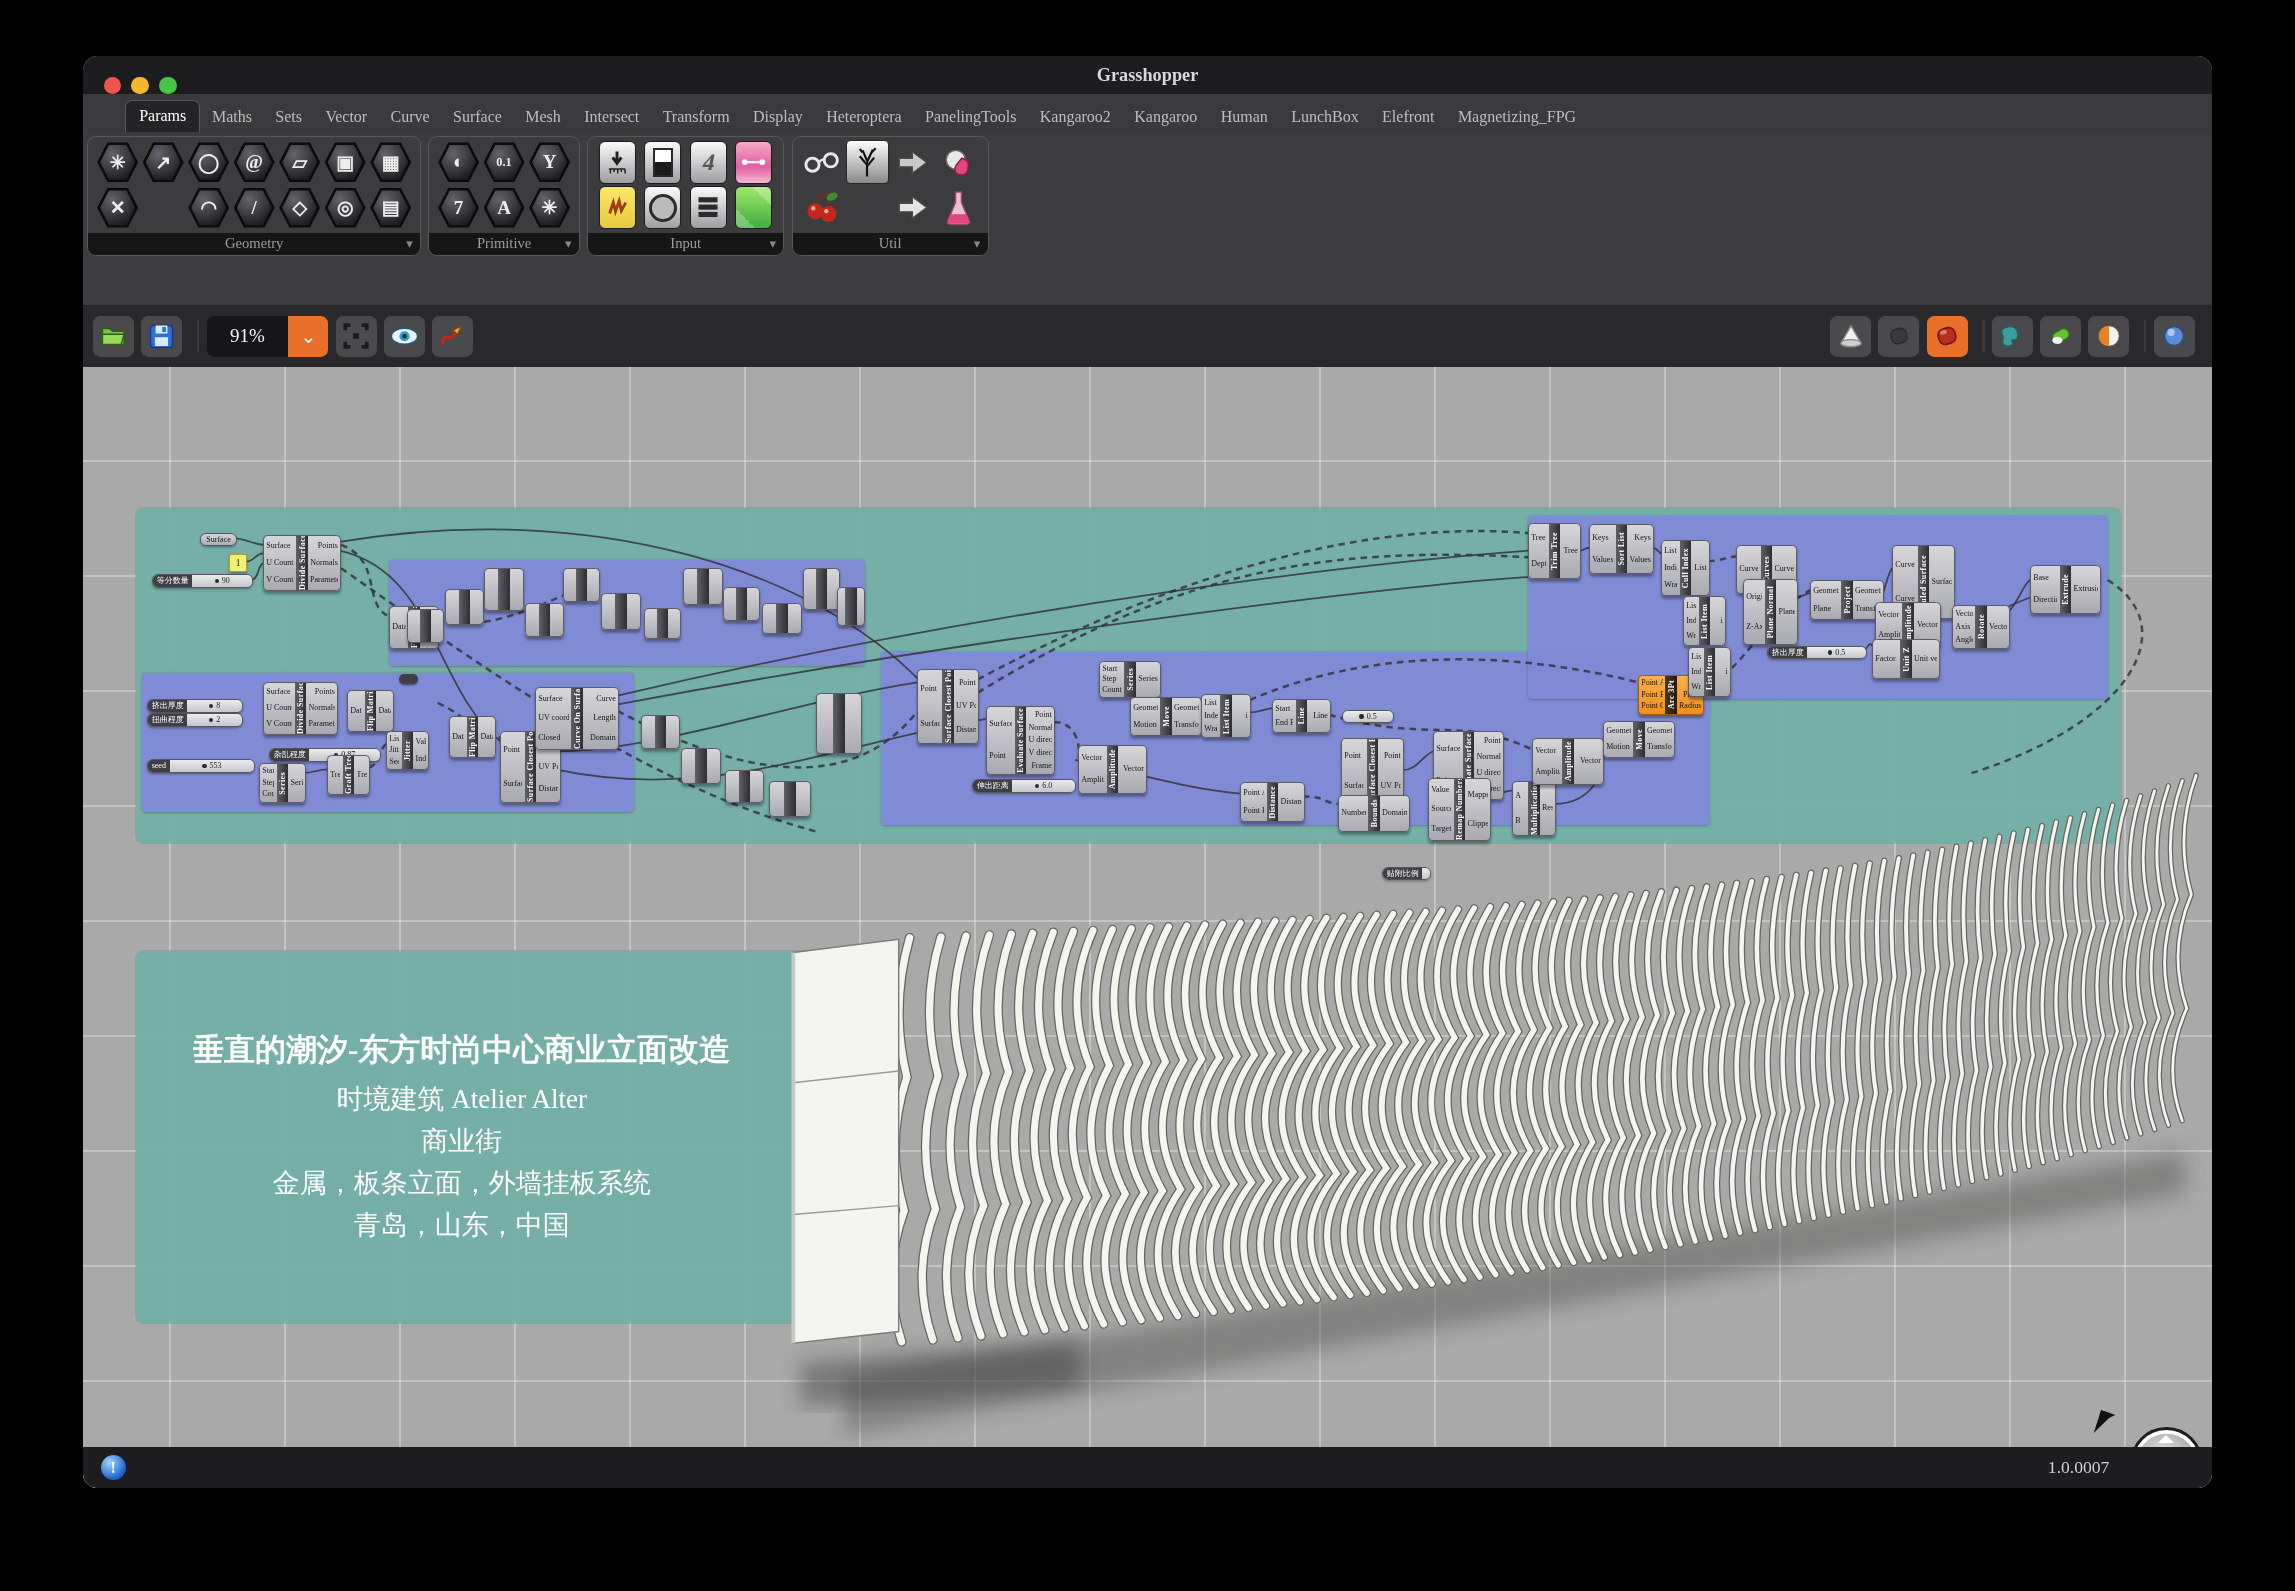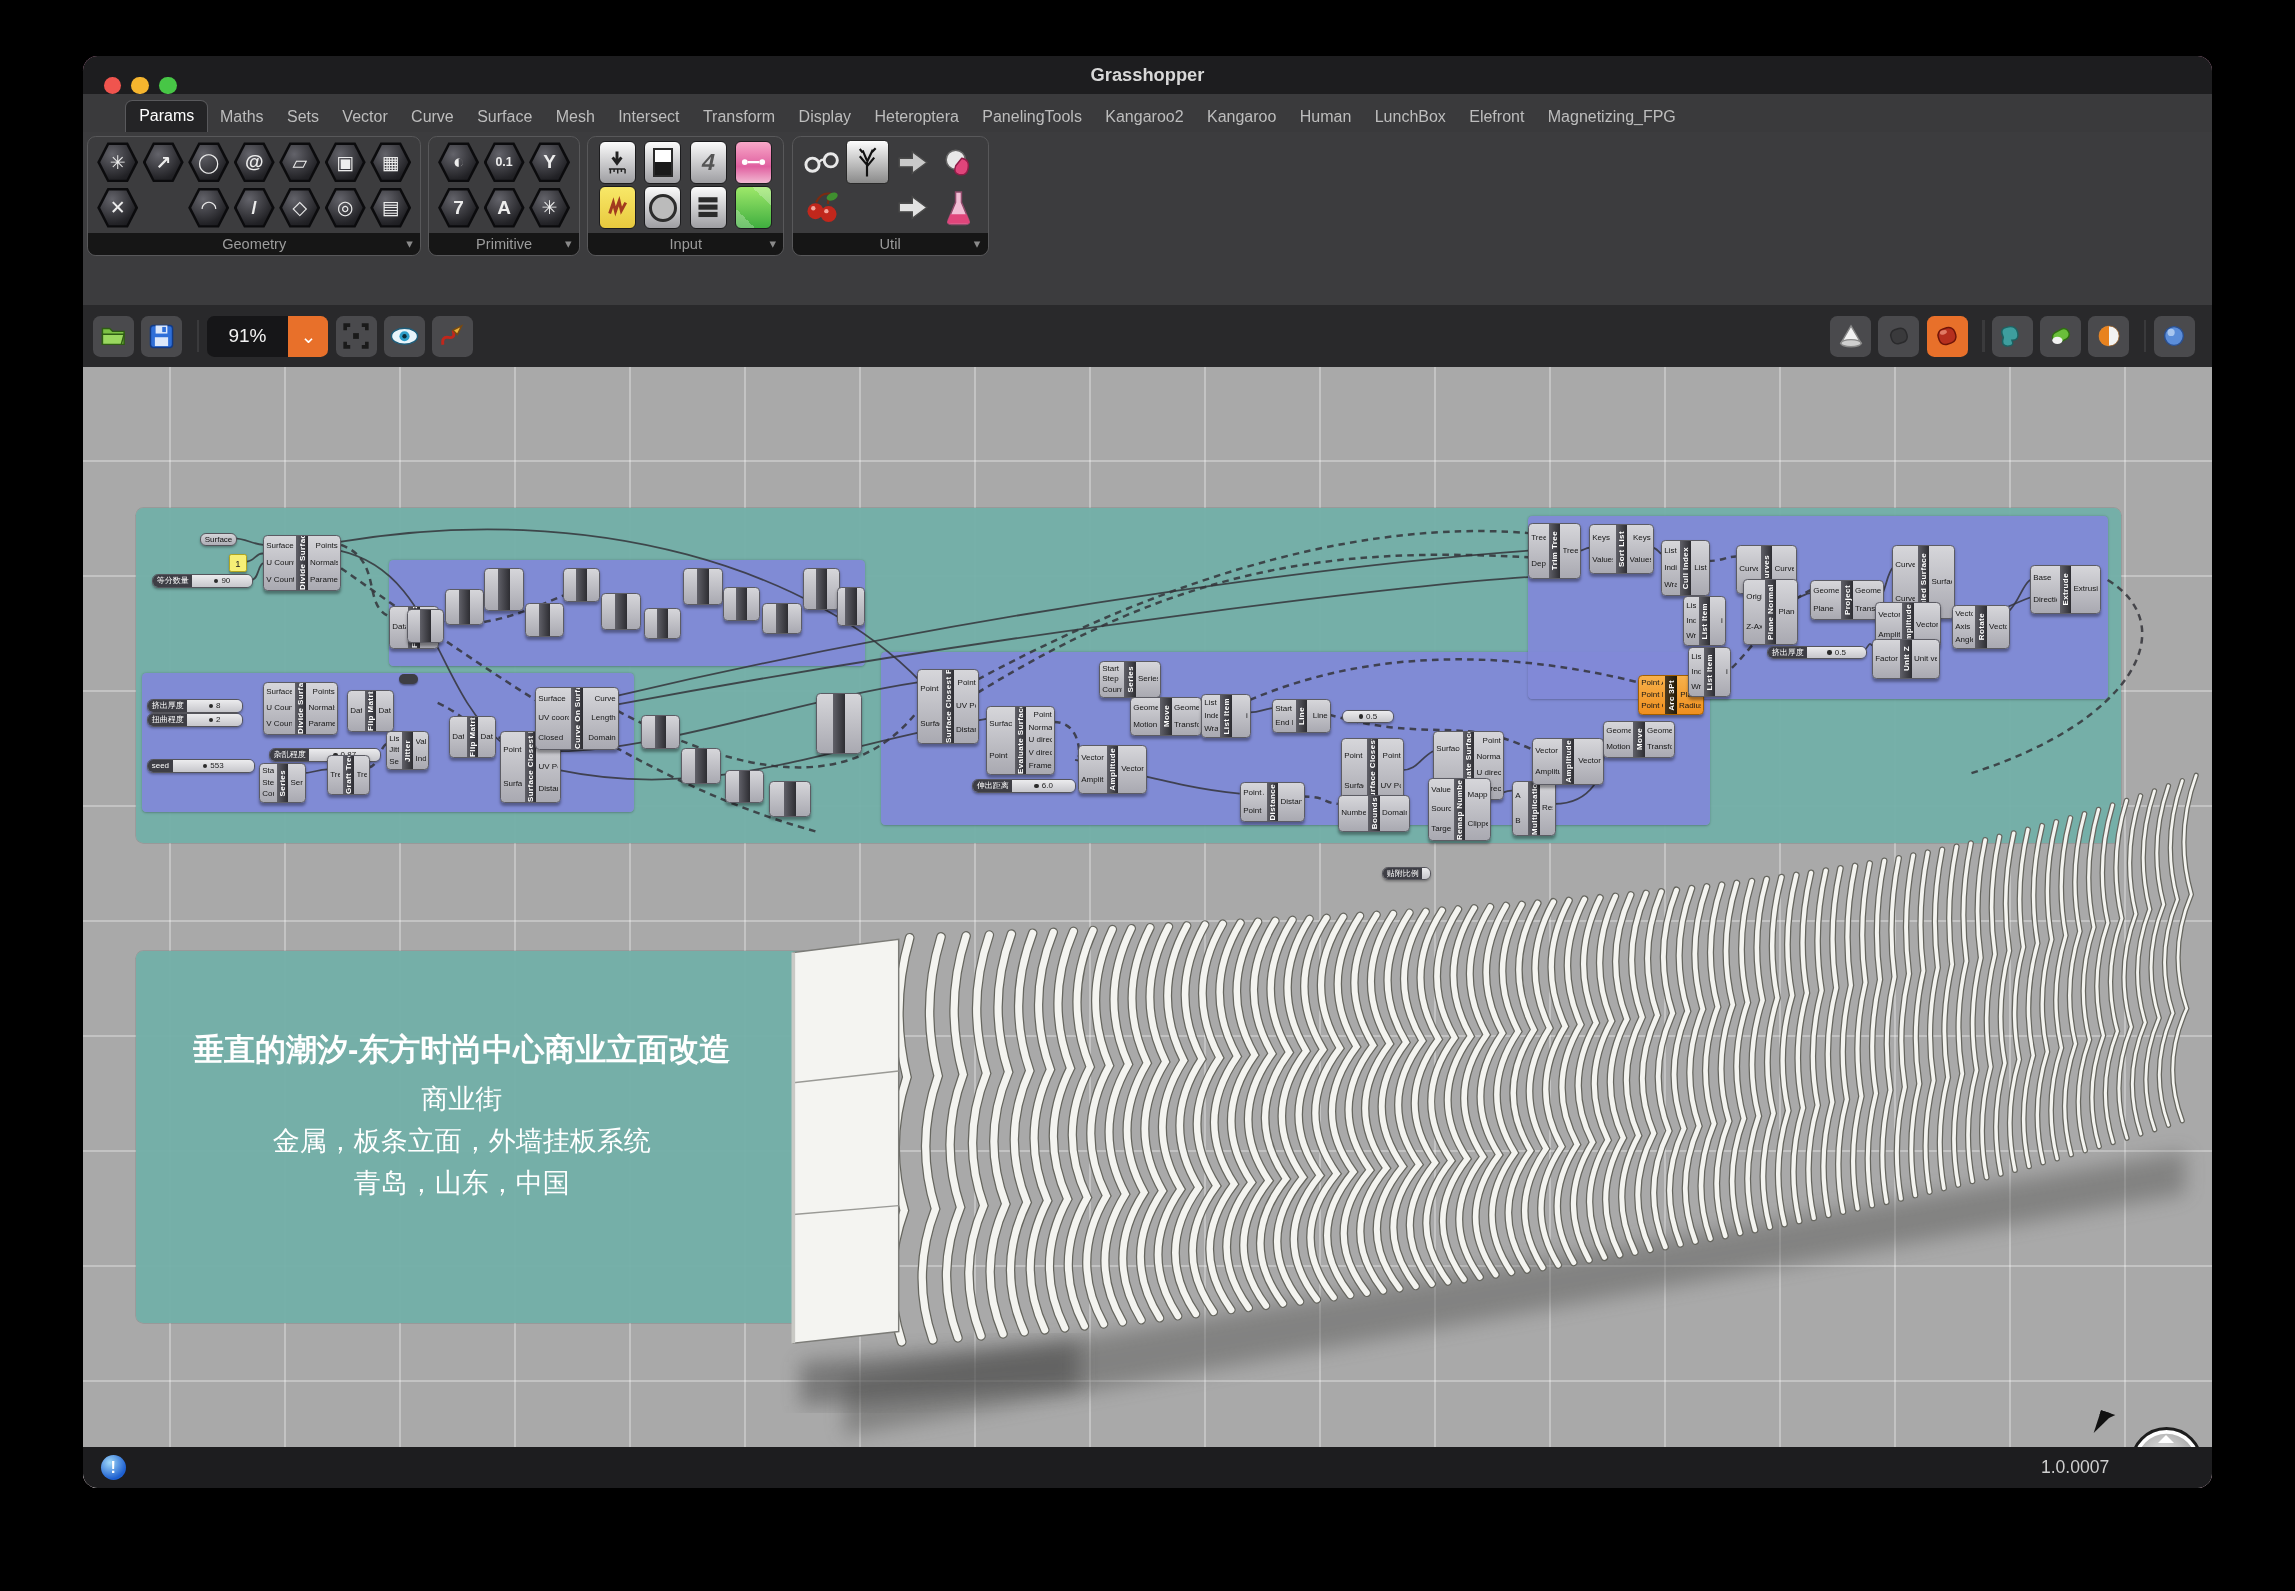--- a/index.html
+++ b/index.html
@@ -1,19 +1,19 @@
 <!DOCTYPE html>
 <html style="font-size:11.7px"><head>
 <meta charset="utf-8">
 <style>
   html,body{margin:0;padding:0;background:#000;}
   .page{position:relative;width:2295px;height:1591px;background:#000;overflow:hidden;
         font-family:"Liberation Sans","DejaVu Sans",sans-serif;}
   .window{position:absolute;left:83px;top:56px;width:2129px;height:1432px;border-radius:14.6px;
-          background:#f9a8d4;box-shadow:0 22px 59px rgba(0,0,0,.8);overflow:hidden;}
+          background:#f9a8d4;box-shadow:0 22px 59px rgba(0,0,0,.8);overflow:hidden;font-family:Liberation Serif, serif;}
   
   .titlebar{position:absolute;left:0;top:0;width:100%;height:38px;background:#1d1d1f;
             border-bottom:0.7px solid #0c0c0c;}
   .tl{position:absolute;top:20.5px;width:17.6px;height:17.6px;border-radius:50%;}
   .tl.red{left:20.5px;background:#f0544e;}
   .tl.yellow{left:48px;background:#f5b52e;}
   .tl.green{left:76px;background:#47c646;}
   .wtitle{position:absolute;left:0;right:0;top:0;height:38px;line-height:38px;text-align:center;
           color:#d8d8d8;font-size:18.3px;font-weight:bold;}
   
@@ -494,20 +494,21 @@
           <div class="grp teal" style="left: 53px; top: 141px; width: 1985px; height: 335px;"></div>
           <div class="grp teal" style="left: 53px; top: 584px; width: 695px; height: 372px;"></div>
           <div class="grp purple" style="left: 306px; top: 193px; width: 476px; height: 106px;"></div>
           <div class="grp purple" style="left: 59px; top: 306px; width: 492px; height: 139px;"></div>
           <div class="grp purple" style="left: 798px; top: 285px; width: 829px; height: 173px;"></div>
           <div class="grp purple" style="left: 1445px; top: 149px; width: 580px; height: 183px;"></div>
         </div>
 
       <div class="overlay" id="overlay" style="left:110px;top:660px;">
           <div class="line first">垂直的潮汐-东方时尚中心商业立面改造</div>
+          <div class="line">时境建筑 Atelier Alter</div>
           <div class="line">商业街</div>
           <div class="line">金属，板条立面，外墙挂板系统</div>
           <div class="line">青岛，山东，中国</div>
         </div>
 
       <svg class="layer" id="modelsvg" width="2129" height="1135" viewBox="0 0 2908 1551">
           <defs>
             <filter id="blur">
               <feGaussianBlur stdDeviation="14"></feGaussianBlur>
             </filter>

